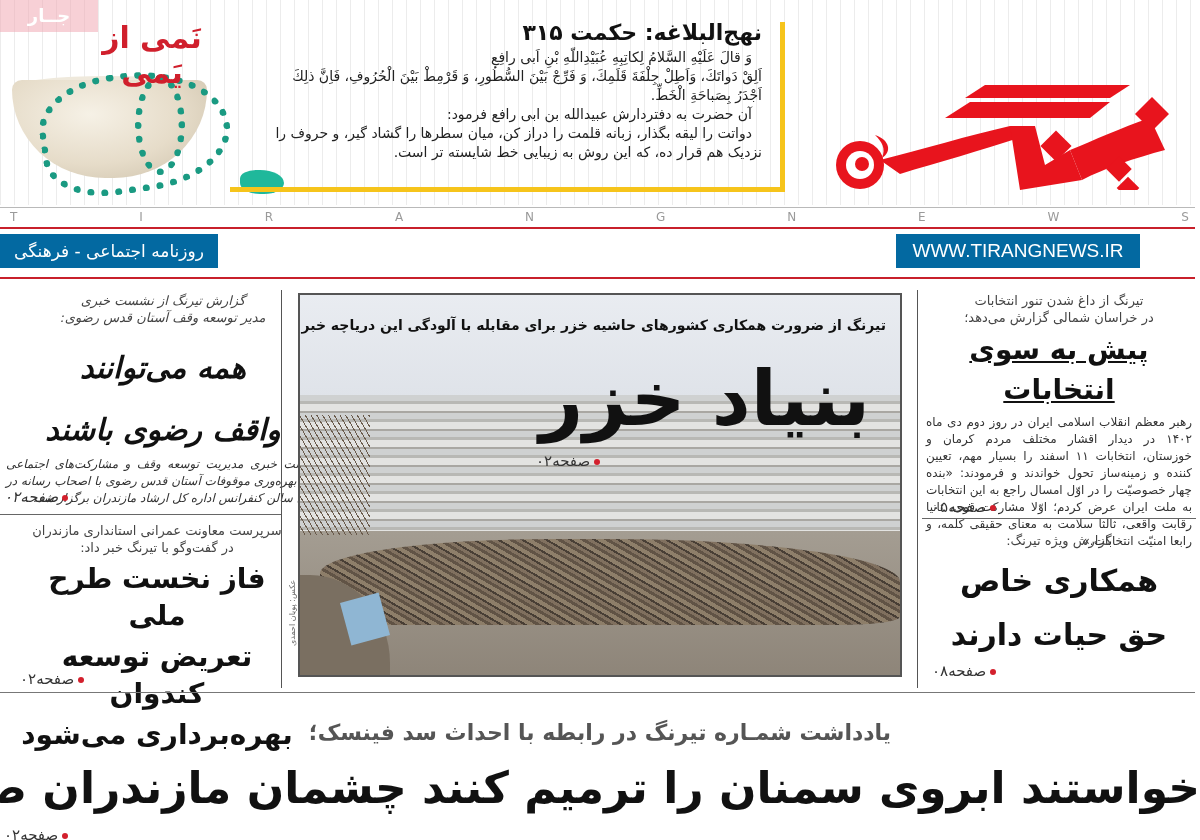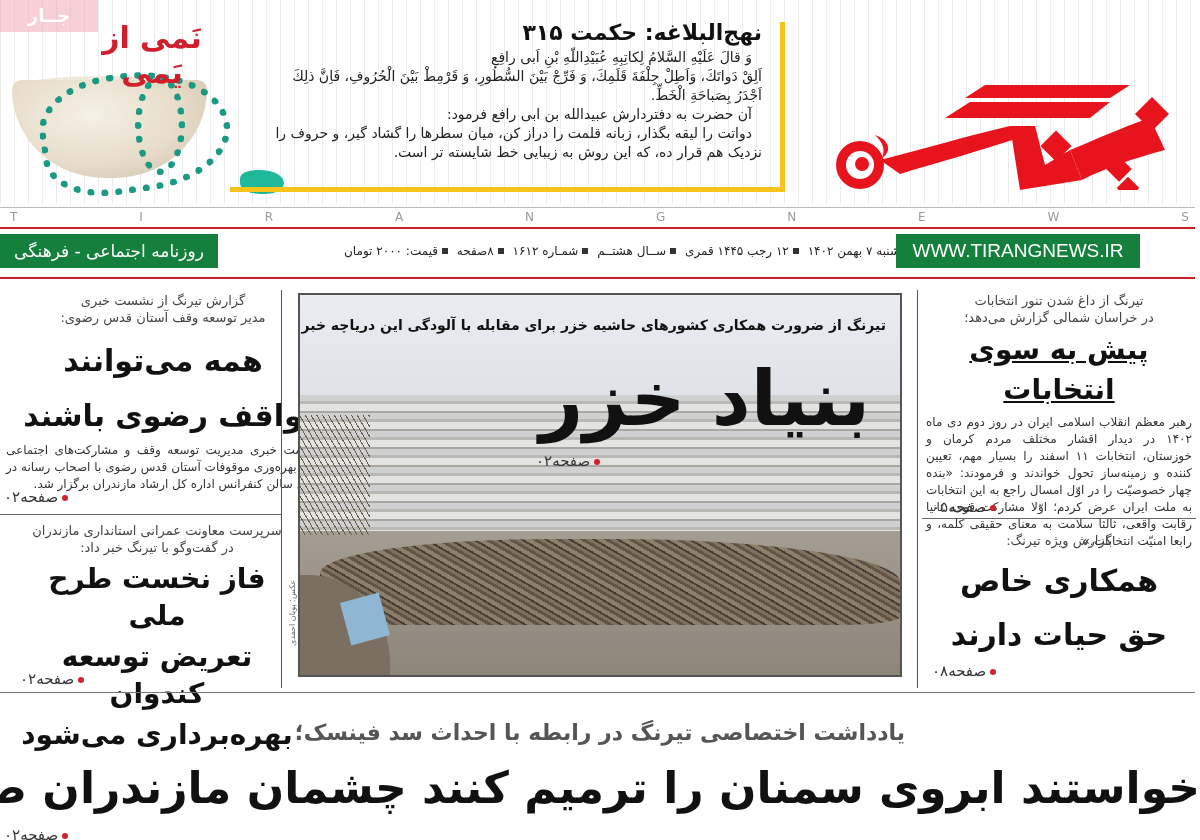--- a/index.html
+++ b/index.html
@@ -62,42 +62,42 @@
     .rule-grey { position: absolute; left: 0; top: 207px; width: 1195px; height: 1px; background: #b9b9b9; }
     .letters {
       position: absolute; left: 10px; top: 210px; width: 1180px; height: 18px;
       display: flex; justify-content: space-between;
       font-family: "DejaVu Sans", sans-serif; font-size: 12px; color: #9a9a9a; letter-spacing: 1px;
     }
     .rule-red { position: absolute; left: 0; top: 227px; width: 1195px; height: 2px; background: #c8202b; }
 
     .info-bar { position: absolute; left: 0; top: 230px; width: 1200px; height: 50px; }
     .red-label {
-      position: absolute; background: #15803d; color: #fff;
+      position: absolute; background: #0369a1; color: #fff;
       height: 34px; line-height: 34px; text-align: center;
     }
     .red-label.left { left: 0; top: 4px; width: 218px; font-size: 17px; direction: rtl; }
     .red-label.right { left: 896px; top: 4px; width: 244px; font-size: 19px; font-family: "Liberation Sans", sans-serif; }
     .issue-line {
       position: absolute; left: 290px; top: 14px; width: 625px; height: 18px;
       direction: rtl; font-size: 12px; color: #222; white-space: nowrap; text-align: right;
     }
     .issue-line span.sq { display: inline-block; width: 6px; height: 6px; background: #333; margin: 0 5px 1px 4px; vertical-align: middle; }
     .rule-red2 { position: absolute; left: 0; top: 277px; width: 1195px; height: 2px; background: #c8202b; }
 
     
     .col { position: absolute; direction: rtl; text-align: center; }
     .kicker { font-size: 13px; color: #444; line-height: 17px; }
     .headline { font-weight: bold; color: #111; font-family: "DejaVu Sans", sans-serif; }
     .body-text { font-size: 12px; line-height: 17px; color: #333; text-align: justify; text-align-last: right; }
     .page-ref { font-size: 15px; color: #333; direction: rtl; }
     .page-ref .dot { display: inline-block; width: 6px; height: 6px; background: #d3202d; border-radius: 50%; margin-left: 4px; vertical-align: middle; }
 
-    .left-col-1 { left: 0; top: 292px; width: 326px; }
-    .left-col-1 .headline { font-size: 30px; line-height: 40px; margin-top: 15px; }
+    .left-col-1 { left: 0; top: 292px; width: 326px; font-style: italic; }
+    .left-col-1 .headline { font-size: 30px; line-height: 40px; margin-top: 22px; }
     .left-col-1 .body-text { margin-top: 6px; padding: 0 6px; }
     .left-col-1 .page-ref { position: absolute; left: 4px; top: 196px; }
     .sep-h1 { position: absolute; left: 0; top: 514px; width: 282px; height: 1px; background: #666; }
 
     .left-col-2 { left: 16px; top: 522px; width: 282px; }
     .left-col-2 .headline { font-size: 28px; line-height: 37px; margin-top: 4px; }
     .left-col-2 .page-ref { position: absolute; left: 4px; top: 148px; }
     .sep-v-left { position: absolute; left: 281px; top: 290px; width: 1px; height: 398px; background: #555; }
 
     .hero {
@@ -204,28 +204,20 @@
   <span>G</span>
   <span>N</span>
   <span>E</span>
   <span>W</span>
   <span>S</span>
 </div>
 <div class="rule-red"></div>
 
 <div class="info-bar">
   <div class="red-label left">روزنامه اجتماعی - فرهنگی</div>
-  <div class="issue-line">
-    <span class="sq"></span><span>شنبه ۷ بهمن ۱۴۰۲</span>
-    <span class="sq"></span><span>۱۲ رجب ۱۴۴۵ قمری</span>
-    <span class="sq"></span><span>ســال هشتــم</span>
-    <span class="sq"></span><span>شمـاره ۱۶۱۲</span>
-    <span class="sq"></span><span>۸صفحه</span>
-    <span class="sq"></span><span>قیمت: ۲۰۰۰ تومان</span>
-  </div>
   <div class="red-label right">WWW.TIRANGNEWS.IR</div>
 </div>
 <div class="rule-red2"></div>
 
 <div class="col left-col-1">
   <div class="kicker">گزارش تیرنگ از نشست خبری</div>
   <div class="kicker">مدیر توسعه وقف آستان قدس رضوی:</div>
   <div class="headline">همه می‌توانند</div>
   <div class="headline">واقف رضوی باشند</div>
   <div class="body-text">نشست خبری مدیریت توسعه وقف و مشارکت‌های اجتماعی بنیاد بهره‌وری موقوفات آستان قدس رضوی با اصحاب رسانه در محل سالن کنفرانس اداره کل ارشاد مازندران برگزار شد.</div>
@@ -268,15 +260,15 @@
 <div class="sep-h2"></div>
 
 <div class="col right-col-2">
   <div class="kicker">گزارش ویژه تیرنگ:</div>
   <div class="headline">همکاری خاص</div>
   <div class="headline">حق حیات دارند</div>
   <div class="page-ref"><span class="dot"></span><span>صفحه۰۸</span></div>
 </div>
 <div class="sep-h3"></div>
 
-<div class="bottom-kicker">یادداشت اختصاصی تیرنگ در رابطه با احداث سد فینسک؛</div>
+<div class="bottom-kicker">یادداشت شمـاره تیرنگ در رابطه با احداث سد فینسک؛</div>
 <div class="bottom-title">خواستند ابروی سمنان را ترمیم کنند چشمان مازندران صدمه دید</div>
 <div class="page-ref bottom-ref"><span class="dot"></span><span>صفحه۰۲</span></div>
 
 </body></html>

